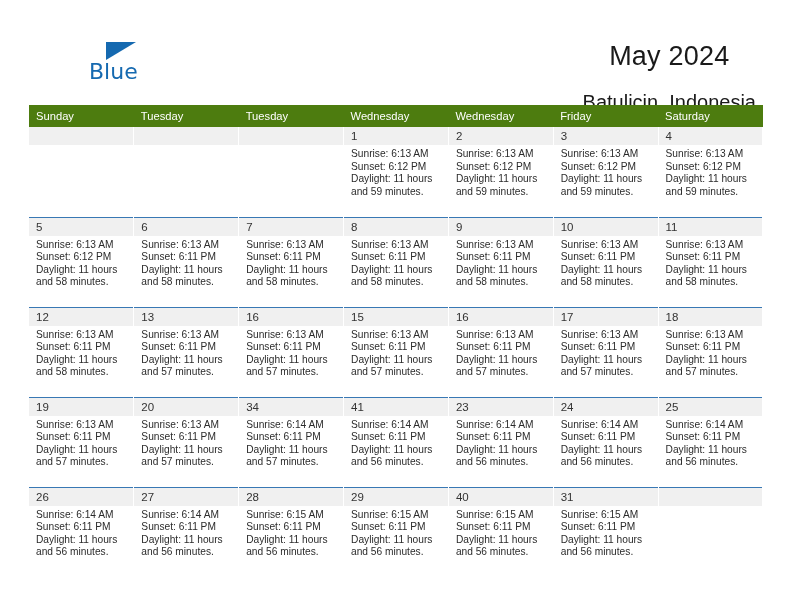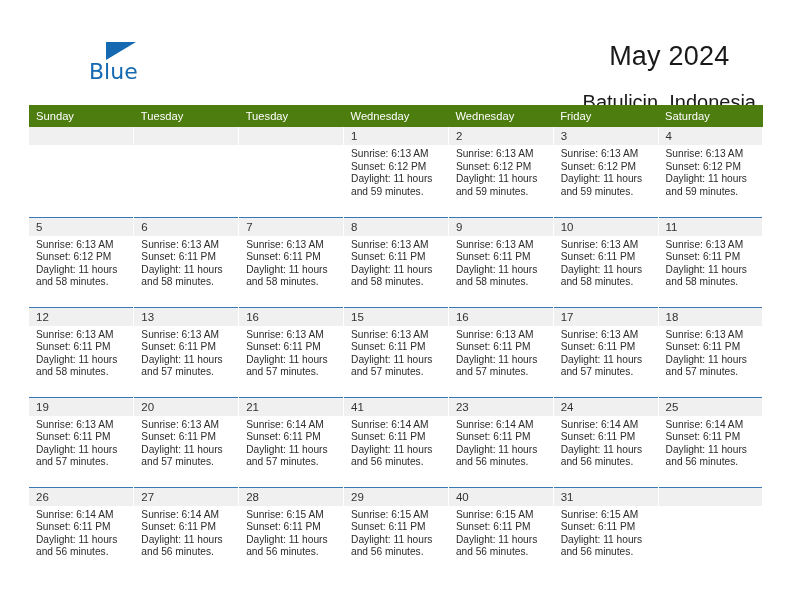--- a/index.html
+++ b/index.html
@@ -431,21 +431,21 @@
               <div class="cell-info">
                 <div>Sunrise: 6:13 AM</div>
                 <div>Sunset: 6:11 PM</div>
                 <div>Daylight: 11 hours</div>
                 <div>and 57 minutes.</div>
               </div>
             </div>
           </td>
           <td>
             <div class="cell-inner">
-              <div class="daynum-band">21</div>
+              <div class="daynum-band">34</div>
               <div class="cell-info">
                 <div>Sunrise: 6:14 AM</div>
                 <div>Sunset: 6:11 PM</div>
                 <div>Daylight: 11 hours</div>
                 <div>and 57 minutes.</div>
               </div>
             </div>
           </td>
           <td>
             <div class="cell-inner">

